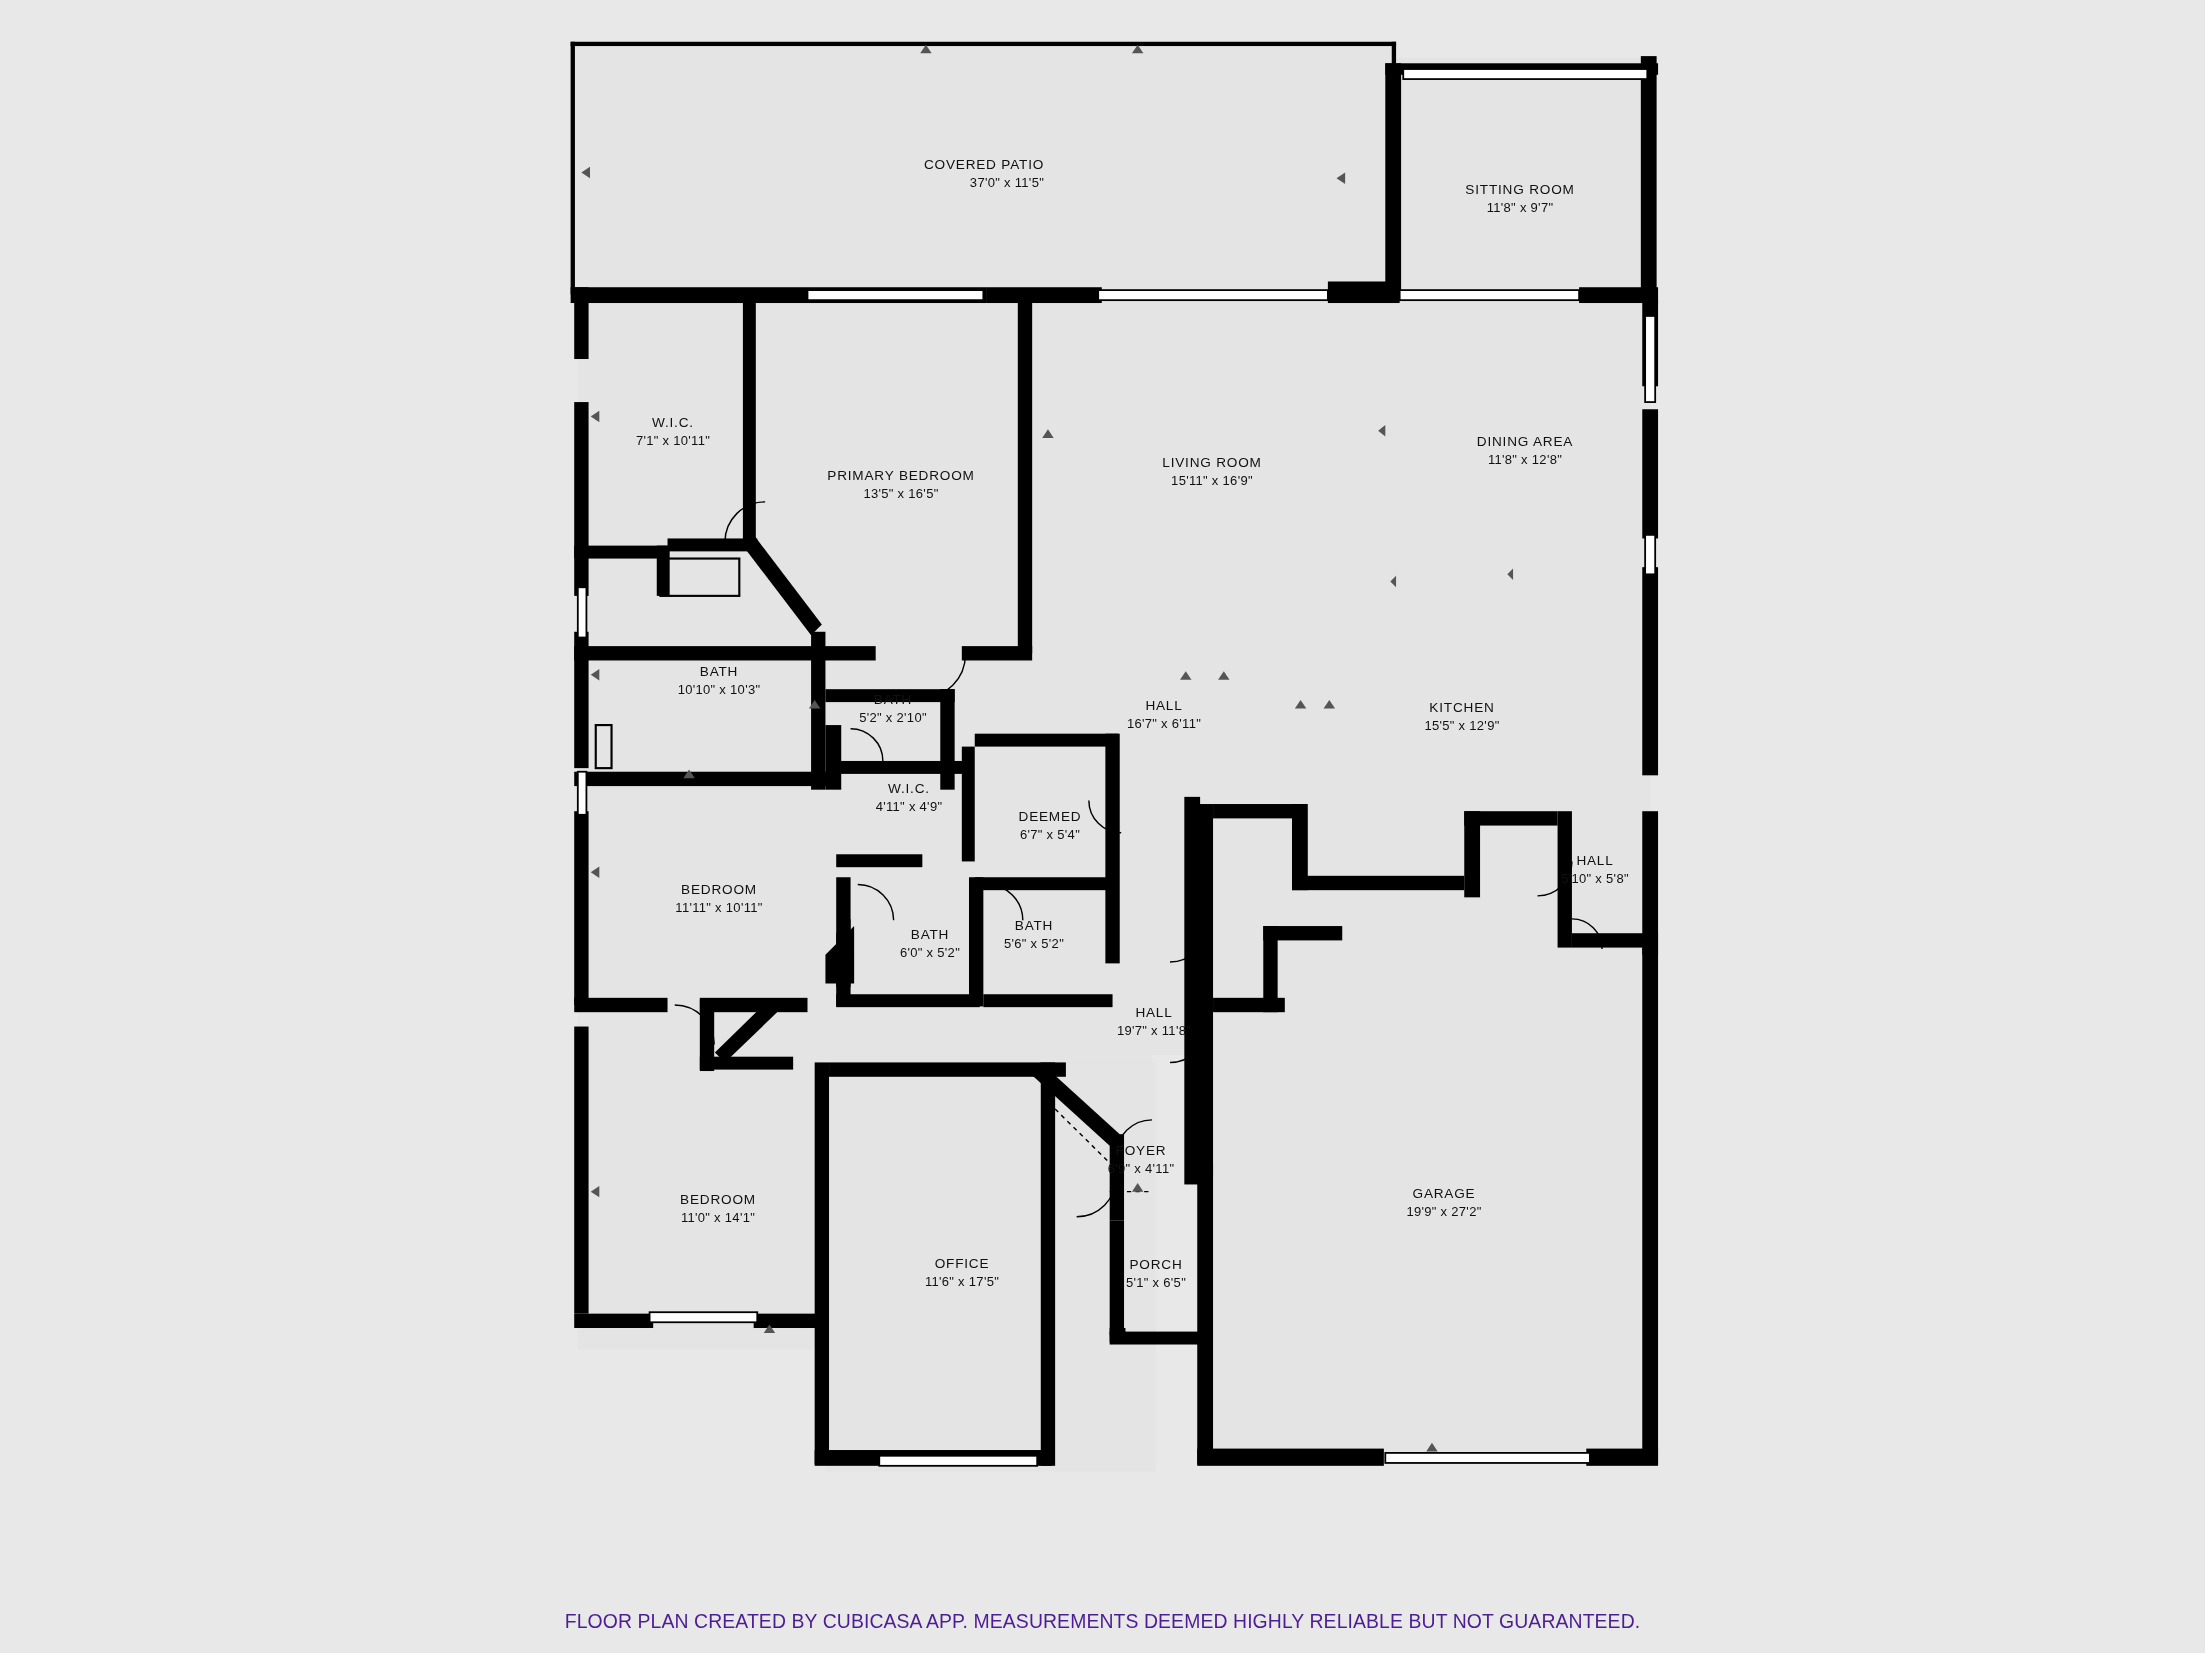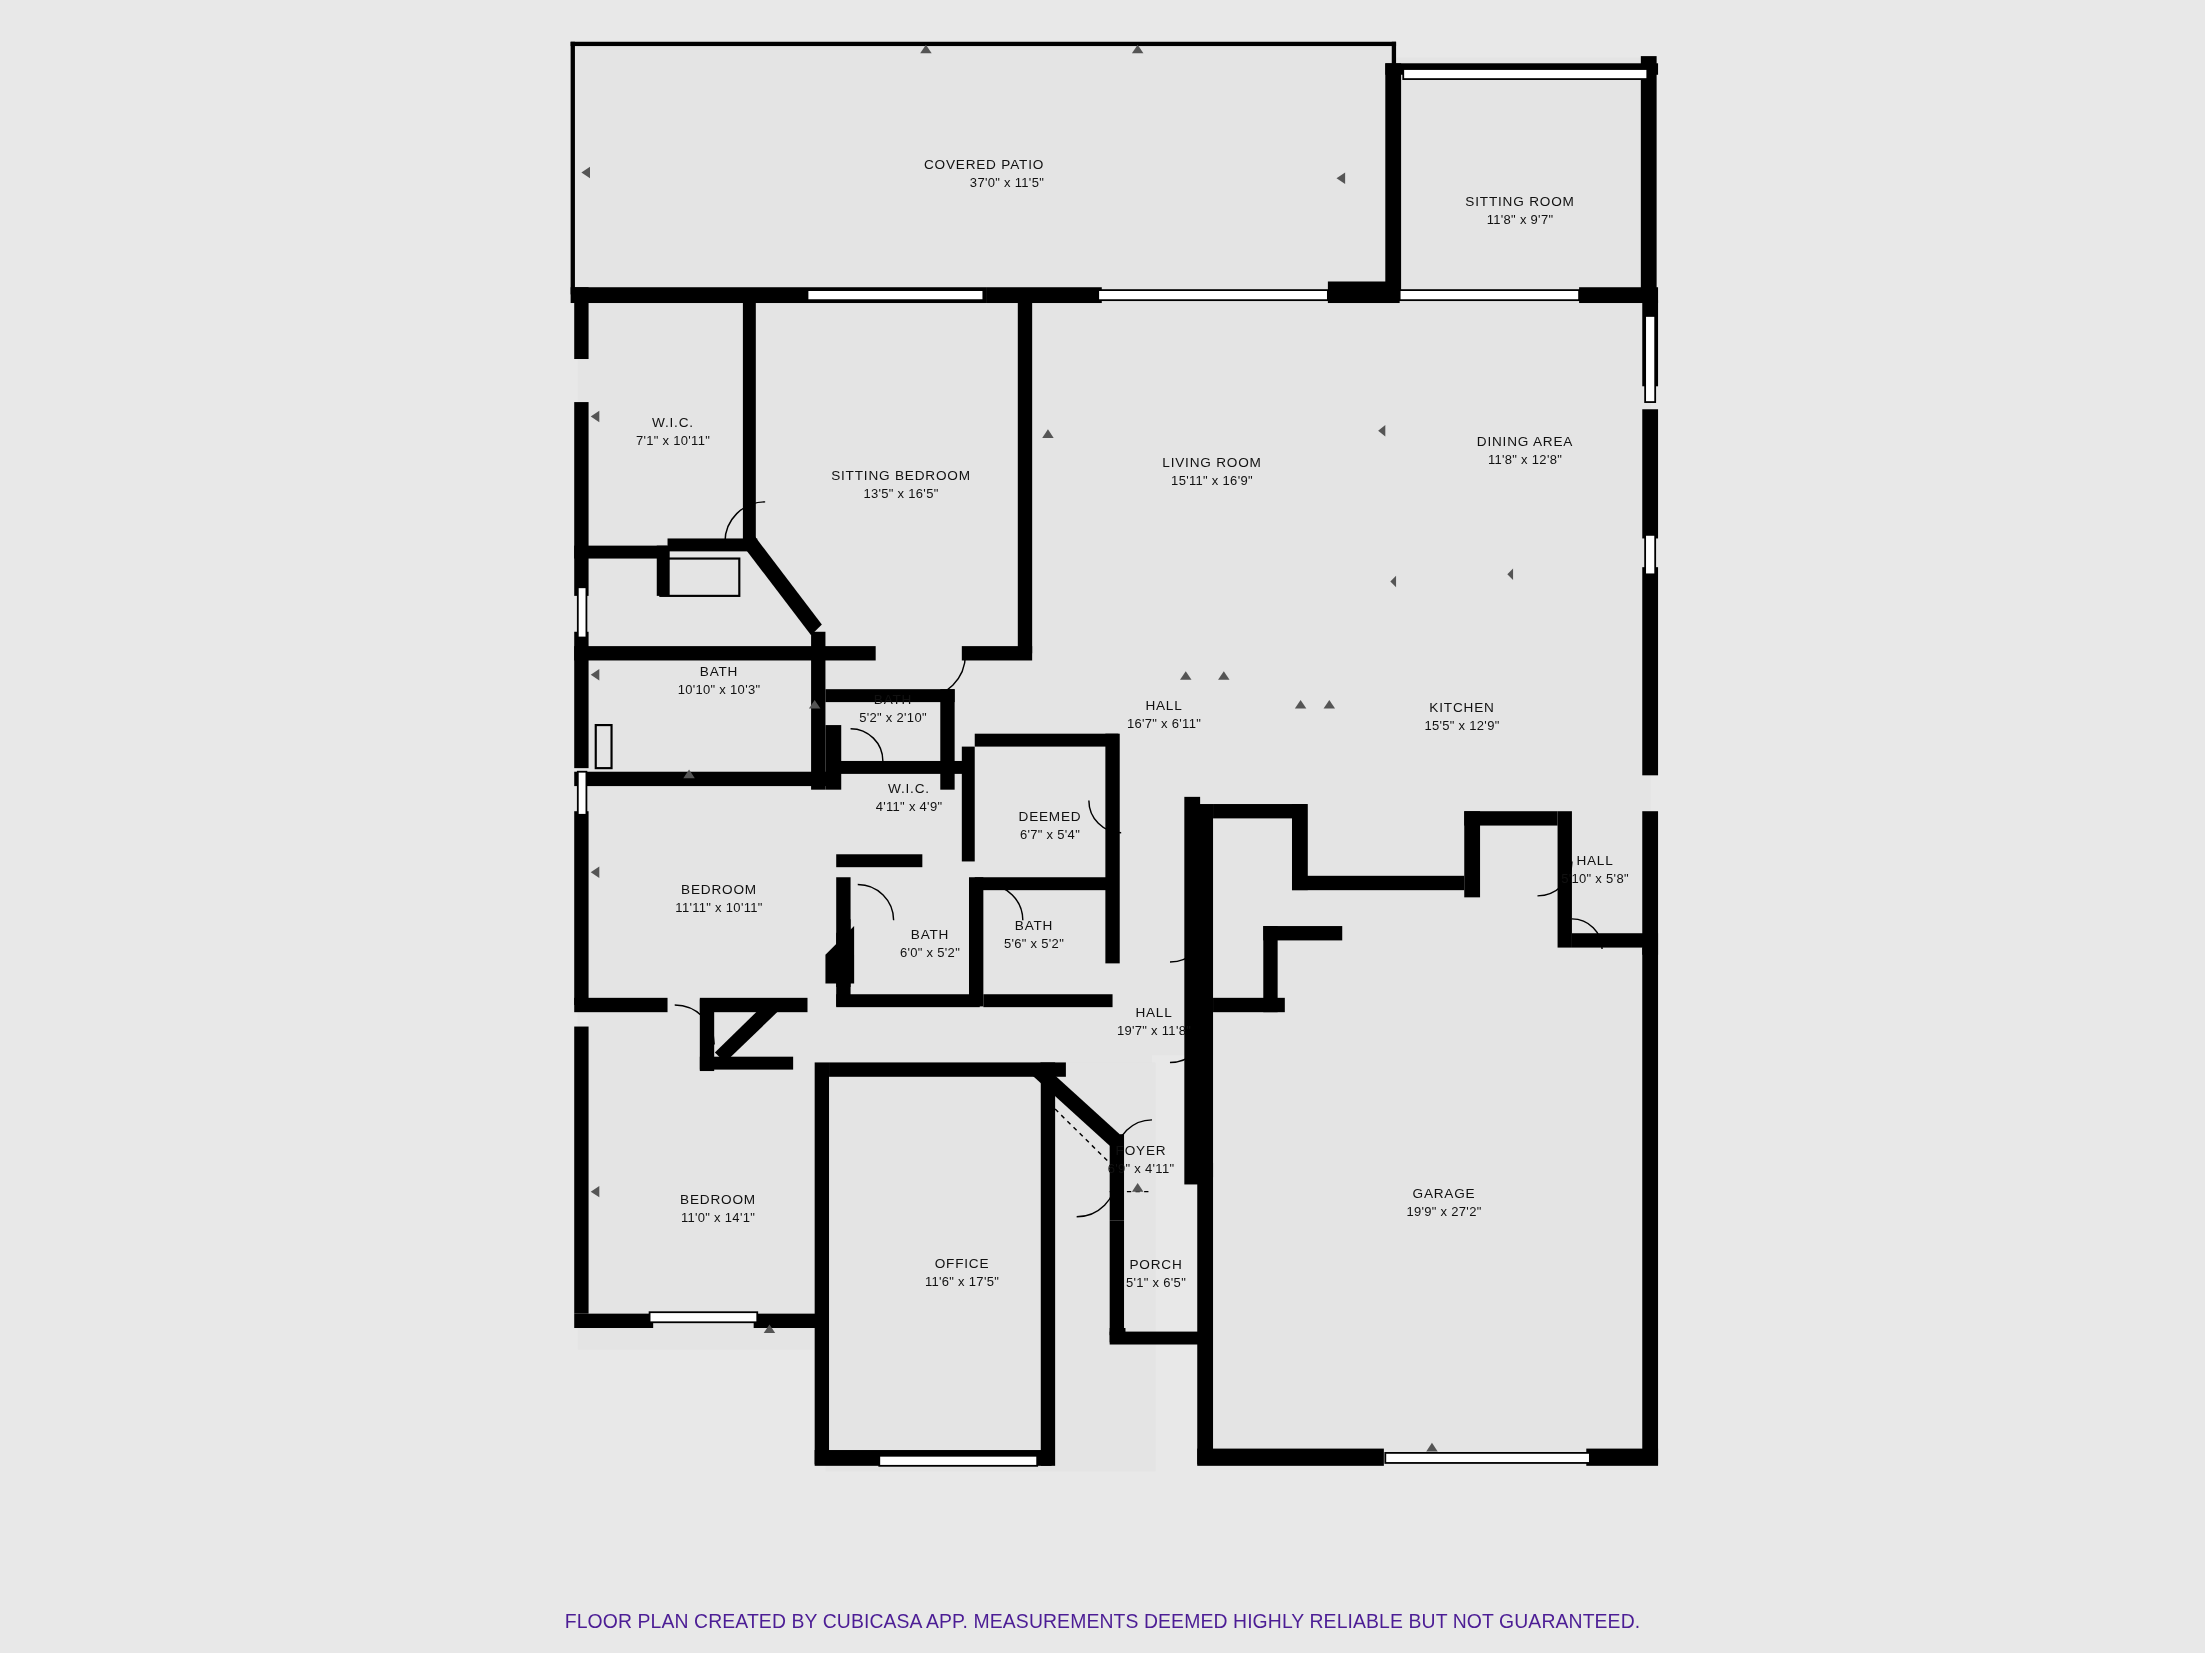--- a/index.html
+++ b/index.html
@@ -246,30 +246,30 @@
     <polygon points="1135,975 1127,987 1143,987"></polygon>
   </g>
 
 </svg>
 
 <div id="labels">
     <div class="room-label" style="left: 984px; top: 174px; text-align: right;">
       <span class="rname">COVERED PATIO</span>
       <span class="rdim">37'0" x 11'5"</span>
     </div>
-    <div class="room-label" style="left: 1520px; top: 211px;">
+    <div class="room-label" style="left: 1520px; top: 199px;">
       <span class="rname">SITTING ROOM</span>
       <span class="rdim">11'8" x 9'7"</span>
     </div>
     <div class="room-label" style="left: 673px; top: 432px;">
       <span class="rname">W.I.C.</span>
       <span class="rdim">7'1" x 10'11"</span>
     </div>
     <div class="room-label" style="left: 901px; top: 485px;">
-      <span class="rname">SITTING BEDROOM</span>
+      <span class="rname">PRIMARY BEDROOM</span>
       <span class="rdim">13'5" x 16'5"</span>
     </div>
     <div class="room-label" style="left: 1212px; top: 472px;">
       <span class="rname">LIVING ROOM</span>
       <span class="rdim">15'11" x 16'9"</span>
     </div>
     <div class="room-label" style="left: 1525px; top: 451px;">
       <span class="rname">DINING AREA</span>
       <span class="rdim">11'8" x 12'8"</span>
     </div>

